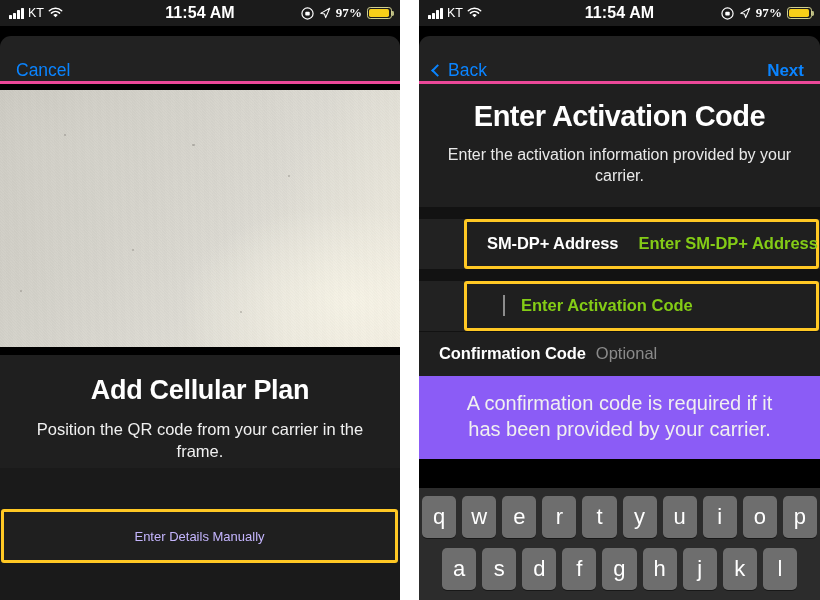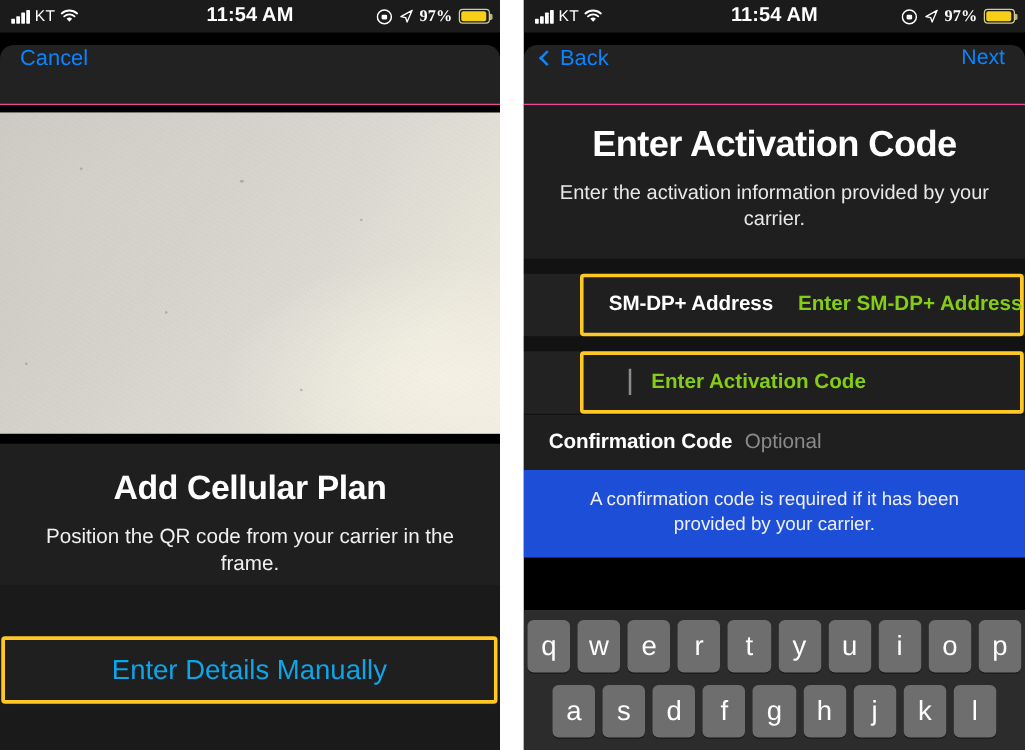--- a/index.html
+++ b/index.html
@@ -100,35 +100,35 @@
   .sheet-front {
     position: relative;
     margin-top: 10px;
     background: #222222;
     border-radius: 11px 11px 0 0;
   }
 
   
   .navbar {
     height: 48px;
-    display: flex; align-items: flex-start;
+    display: flex; align-items: flex-end;
     padding: 0 16px;
     position: relative;
-    border-bottom: 1px solid #ec4899;
+    border-bottom: 3px solid #ec4899;
   }
   .nav-btn {
     color: #0a84ff;
     font-size: 17.5px;
     background: none; border: none;
     cursor: pointer;
     display: flex; align-items: center; gap: 2px;
     font-family: "Liberation Sans", sans-serif;
     padding: 0;
   }
-  .nav-btn.right { margin-left: auto; font-weight: normal; font-size: 17px; }
+  .nav-btn.right { margin-left: auto; font-weight: bold; font-size: 17px; }
   .chev {
     display: inline-block;
     width: 9px; height: 9px;
     border-left: 2.6px solid #0a84ff;
     border-bottom: 2.6px solid #0a84ff;
     transform: rotate(45deg);
     margin-right: 4px;
     margin-left: -2px;
   }
 
@@ -188,22 +188,22 @@
 
   .manual-wrap {
     position: absolute;
     left: 1px; right: 2px;
     top: 509px;
   }
   .manual-btn {
     background: #1f1f1f;
     height: 48px;
     display: flex; align-items: center; justify-content: center;
-    color: #0ea5e9;
-    font-size: 22px;
+    color: #c4b5fd;
+    font-size: 13px;
     cursor: pointer;
   }
   .left-filler {
     position: absolute;
     left: 0; right: 0; top: 468px; bottom: 0;
     background: #1a1a1a;
   }
 
   
   .rp-body { background: #1f1f1f; }
@@ -250,25 +250,25 @@
   .field-value.gold { color: #84cc16; text-align: right; }
   .field-value.gray { color: #8a8a8a; font-weight: normal; }
   .caret {
     width: 2px; height: 21px;
     background: #8c8c8c;
     margin-left: 16px;
   }
   .row-divider { height: 1px; background: #121212; }
 
   .rp-footer {
-    background: #1d4ed8;
+    background: #8b5cf6;
     padding: 14px 30px 16px;
     text-align: center;
     color: #f0f0f0;
-    font-size: 15px;
+    font-size: 20px;
     line-height: 1.34;
   }
 
   
   .keyboard {
     position: absolute;
     left: 0; right: 0; bottom: 0;
     background: #2c2c2c;
     padding: 8px 3px 0;
   }

